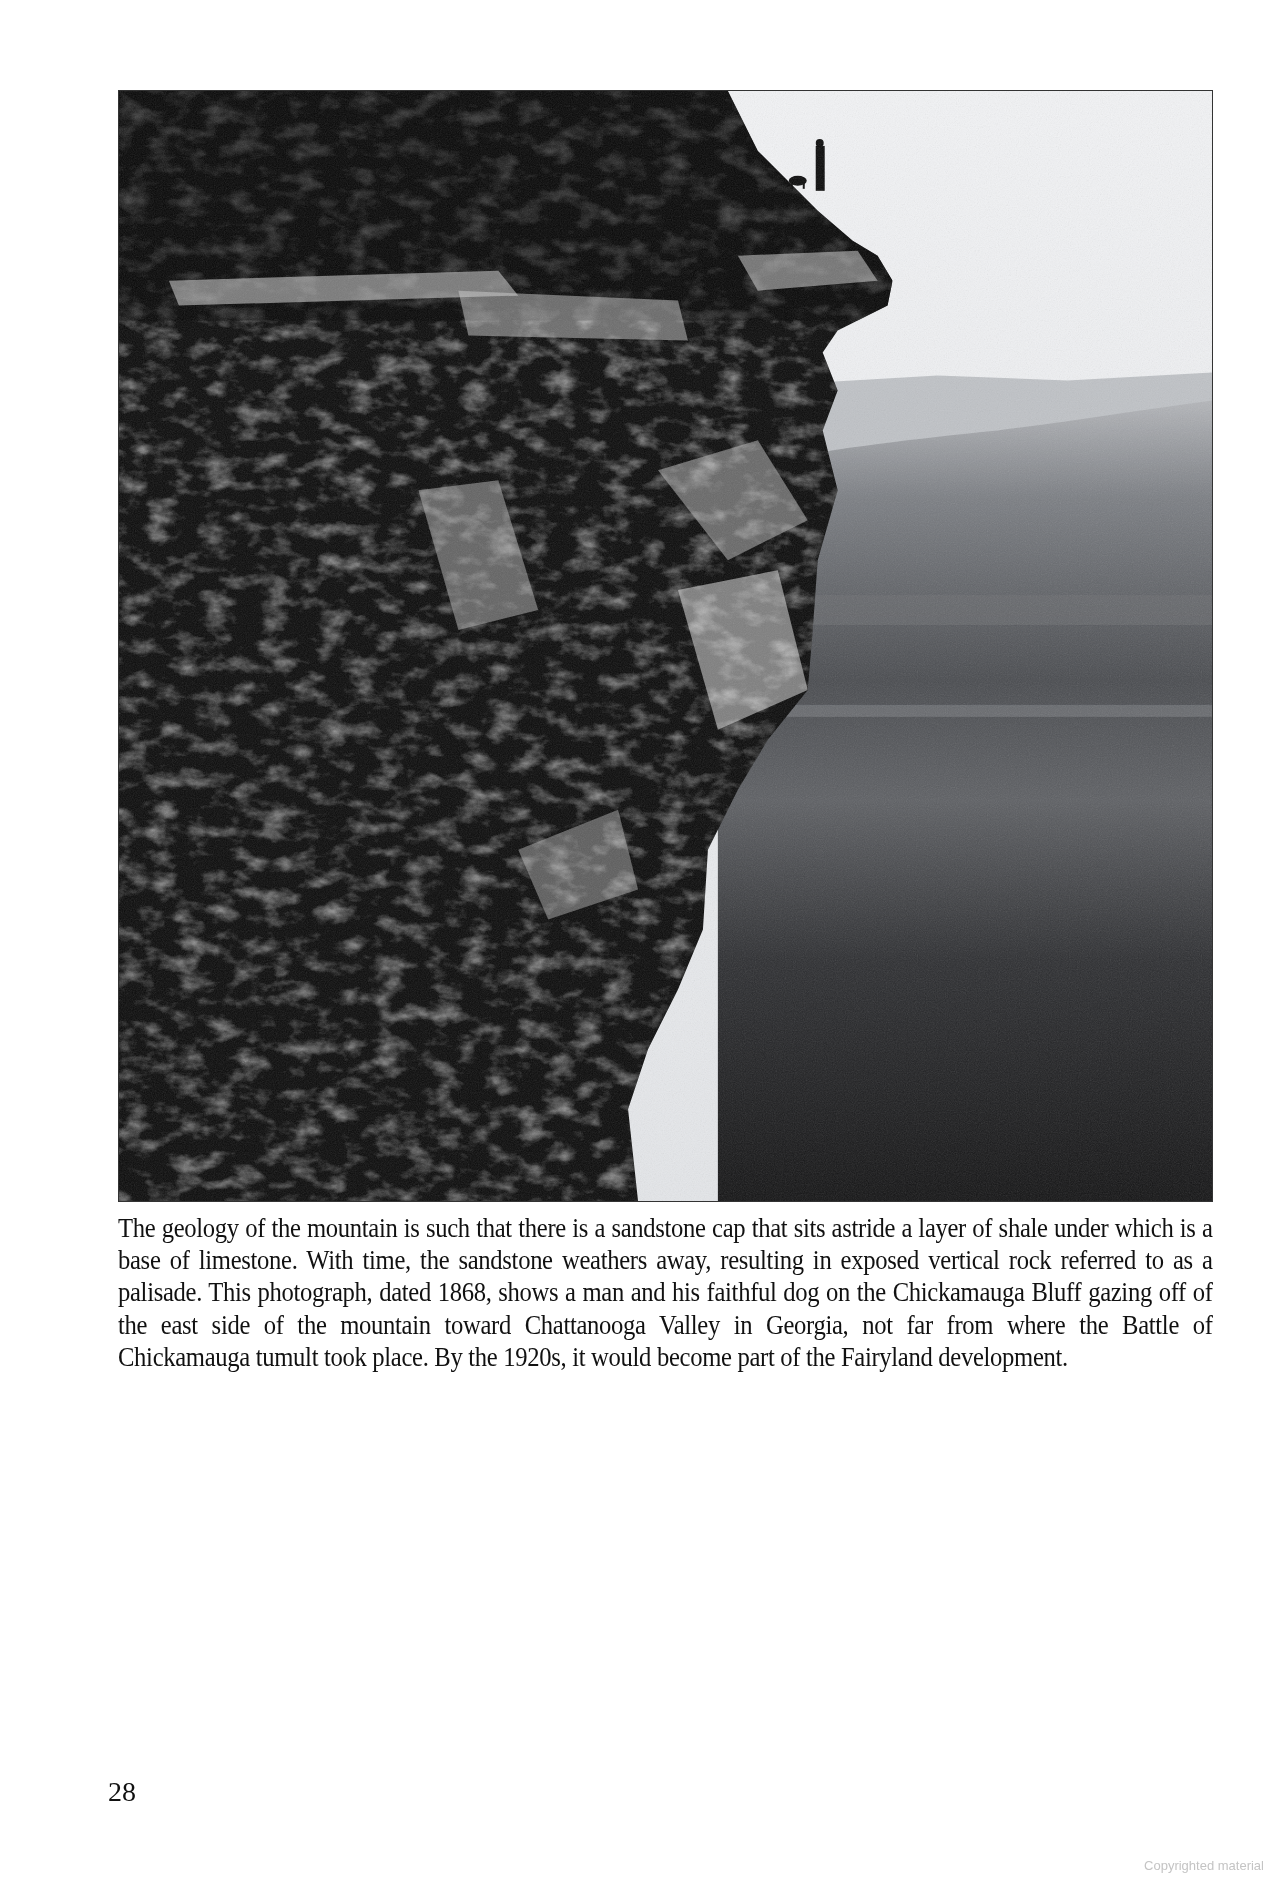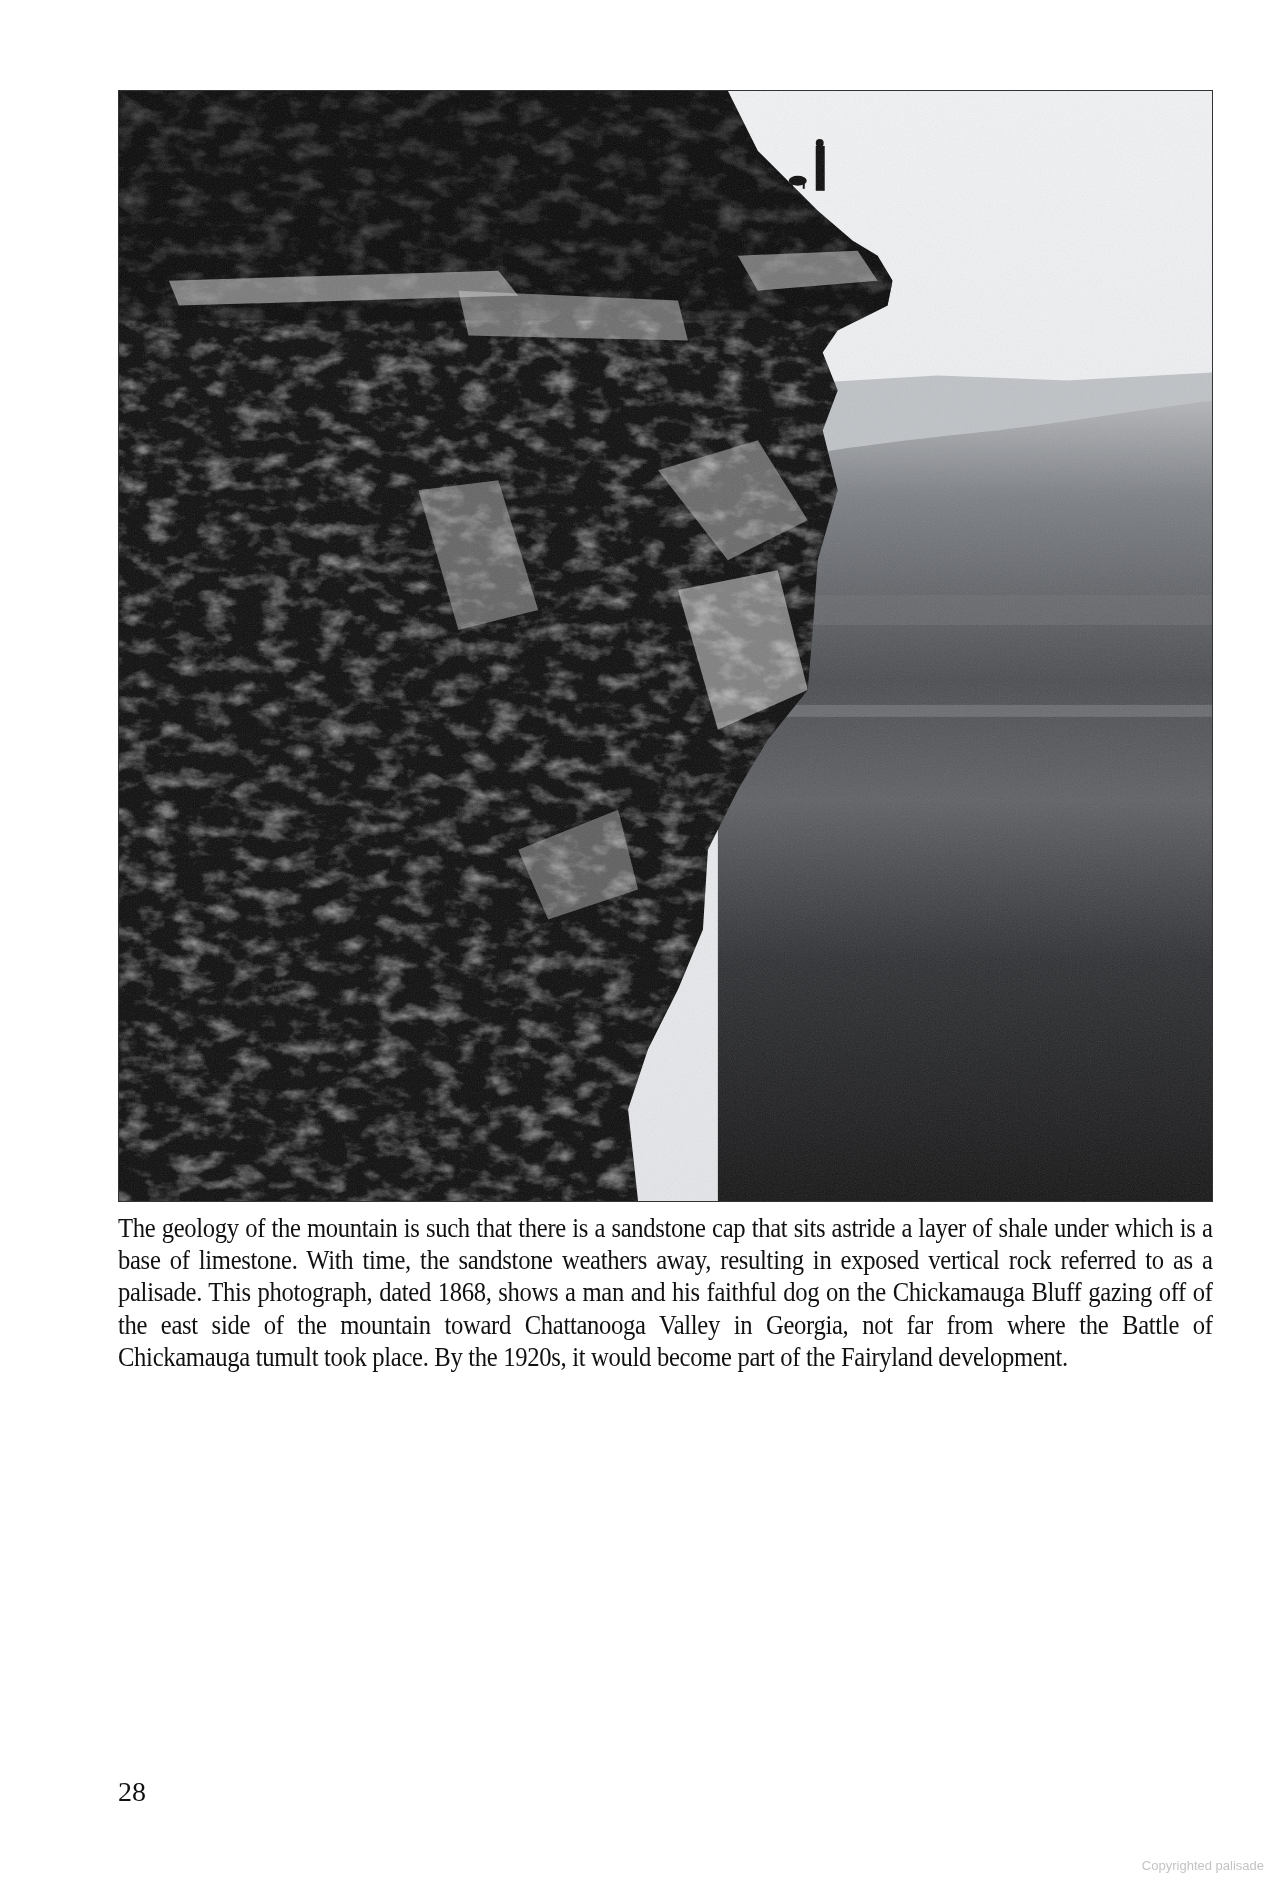--- a/index.html
+++ b/index.html
@@ -10,21 +10,21 @@
   }
   .photo svg { display: block; width: 100%; height: 100%; }
   .caption {
     position: absolute; left: 118px; top: 1212px; width: 1095px;
     font-family: "Liberation Serif", "DejaVu Serif", serif;
     font-size: 26.5px; line-height: 32.2px; color: #111;
     text-align: justify; text-align-last: left; letter-spacing: -0.35px;
     transform: scaleX(0.93); transform-origin: left top; width: 1177px;
   }
   .page-number {
-    position: absolute; left: 118px; top: 1776px;
+    position: absolute; left: 108px; top: 1776px;
     font-family: "Liberation Serif", "DejaVu Serif", serif; font-size: 28px; color: #111;
   }
   .watermark {
     position: absolute; right: 16px; top: 1858px;
     font-family: "Liberation Sans", "DejaVu Sans", sans-serif; font-size: 13px; color: #c4c4c4;
   }
 </style>
 </head>
 <body>
 
@@ -84,13 +84,13 @@
       <rect x="685" y="90" width="2" height="8"></rect>
     </g>
     <rect x="0" y="0" width="1095" height="1112" fill="#808080" filter="url(#grain)" opacity="0.5"></rect>
   </svg>
 </div>
 
 <div class="caption">The geology of the mountain is such that there is a sandstone cap that sits astride a layer of shale under which is a base of limestone. With time, the sandstone weathers away, resulting in exposed vertical rock referred to as a palisade. This photograph, dated 1868, shows a man and his faithful dog on the Chickamauga Bluff gazing off of the east side of the mountain toward Chattanooga Valley in Georgia, not far from where the Battle of Chickamauga tumult took place. By the 1920s, it would become part of the Fairyland development.</div>
 
 <div class="page-number">28</div>
 
-<div class="watermark">Copyrighted palisade</div>
+<div class="watermark">Copyrighted material</div>
 
 </body></html>

